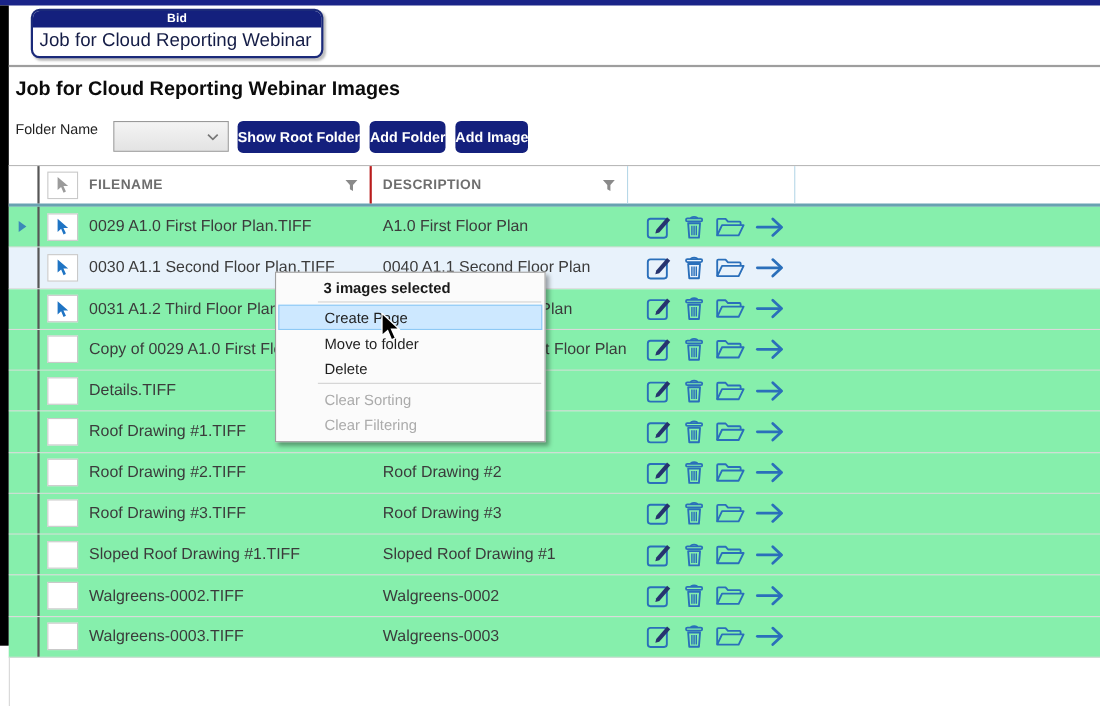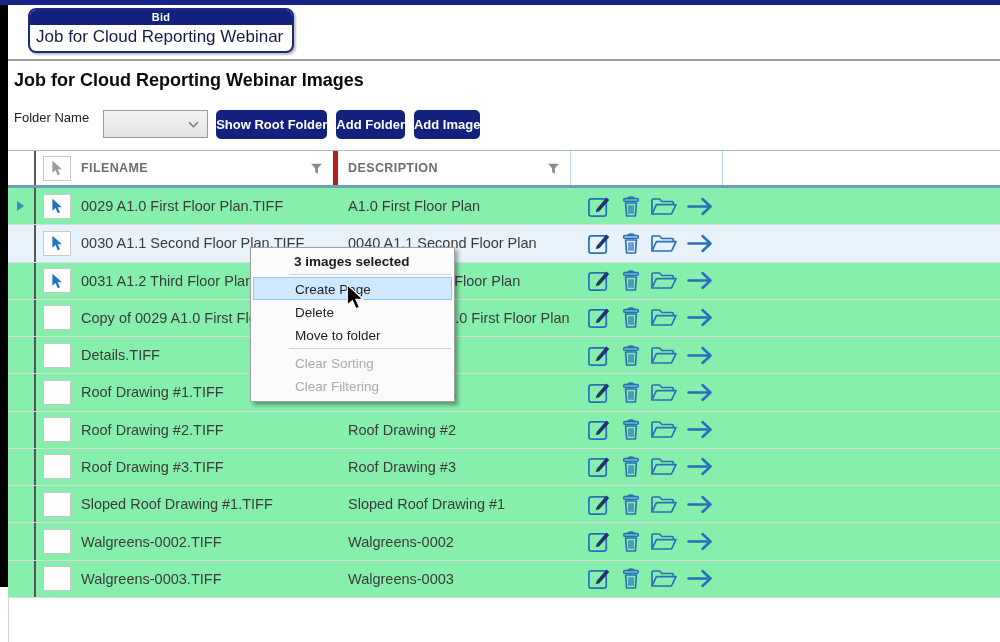--- a/index.html
+++ b/index.html
@@ -46,21 +46,21 @@
 
   
   .grid-table{position:absolute;left:8px;top:150px;width:992px;}
   .thead,.tr{display:grid;grid-template-columns:28px 39px 263px 233px 152px auto;}
   .thead{
     height:34px;border-top:1px solid #b9b9b9;border-bottom:3px solid #69a2b1;background:#fff;
   }
   .th{display:flex;align-items:center;box-sizing:border-box;}
   .th-gutter,.td-gutter{border-right:2px solid #565656;box-sizing:border-box;position:relative;}
   .th-label{font-size:12.5px;font-weight:bold;color:#6e6e6e;letter-spacing:.4px;}
-  .th-filename{padding-left:6px;justify-content:space-between;border-right:5px solid #b91c1c;}
+  .th-filename{padding-left:6px;justify-content:space-between;border-right:2px solid #b91c1c;}
   .th-desc{padding-left:10px;justify-content:space-between;border-right:1px solid #b7d8e8;}
   .th-actions{border-right:1px solid #b7d8e8;}
   .funnel{margin-right:10px;display:flex;align-items:center;}
 
   .tr{height:36.27px;border-bottom:1px solid #dadada;background:#86efac;}
   .tr.hl{background:#e8f2fb;}
   .td{display:flex;align-items:center;box-sizing:border-box;overflow:hidden;}
   .td-filename{padding-left:6px;font-size:14.5px;color:#3b3b3b;white-space:nowrap;}
   .td-desc{padding-left:10px;font-size:14.5px;color:#3b3b3b;white-space:nowrap;}
   .td-actions{padding-left:16px;gap:7px;}
@@ -69,21 +69,21 @@
     display:flex;align-items:center;justify-content:center;box-sizing:border-box;
   }
   .row-indicator{
     position:absolute;left:9px;top:50%;margin-top:-5px;width:0;height:0;
     border-left:7px solid #3c88b8;border-top:5px solid transparent;border-bottom:5px solid transparent;
   }
   .action-btn{display:flex;align-items:center;justify-content:center;cursor:pointer;}
 
   
   .ctx-menu{
-    position:absolute;left:250px;top:247px;width:205px;background:#fbfbfb;
+    position:absolute;left:250px;top:247px;width:246px;background:#fbfbfb;
     border:1px solid #a0a0a0;box-shadow:3px 3px 4px rgba(0,0,0,0.35);
     box-sizing:border-box;padding:3px 0 4px 0;z-index:50;
   }
   .ctx-title{
     height:21px;line-height:21px;padding-left:43px;font-size:13.5px;font-weight:bold;color:#1a1a1a;
   }
   .ctx-sep{height:1px;background:#d2d2d2;margin:2px 3px 2px 38px;}
   .ctx-item{
     height:23px;line-height:23px;padding-left:41px;font-size:13.5px;color:#1f1f1f;
     box-sizing:border-box;margin:0 2px;border:1px solid transparent;
@@ -601,22 +601,22 @@
     </div>
     <div class="td"></div>
   </div>
 </div>
 </div>
 
 <div class="ctx-menu">
   <div class="ctx-title">3 images selected</div>
   <div class="ctx-sep"></div>
   <div class="ctx-item hover">Create Page</div>
+  <div class="ctx-item">Move to folder</div>
   <div class="ctx-item">Delete</div>
-  <div class="ctx-item">Move to folder</div>
   <div class="ctx-sep"></div>
   <div class="ctx-item disabled">Clear Sorting</div>
   <div class="ctx-item disabled">Clear Filtering</div>
 </div>
 
 <div class="mouse-cursor">
   <svg width="18" height="26" viewBox="0 0 14 20">
     <path d="M1 0.5 L1 16.2 L5 12.8 L7.7 19.2 L10.5 18 L7.7 11.8 L13.2 11.8 Z" fill="#000" stroke="#fff" stroke-width="0.9"></path>
   </svg>
 </div>

